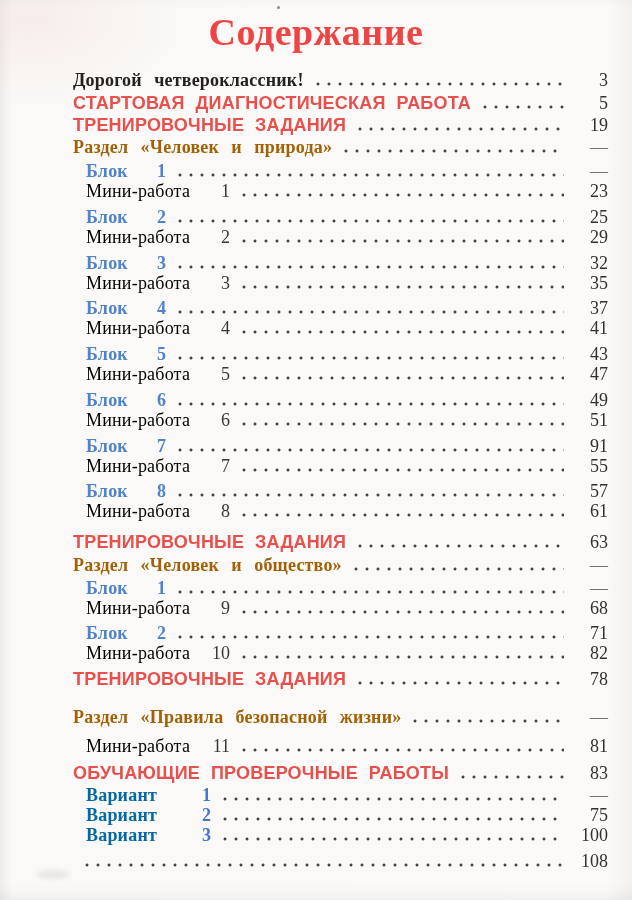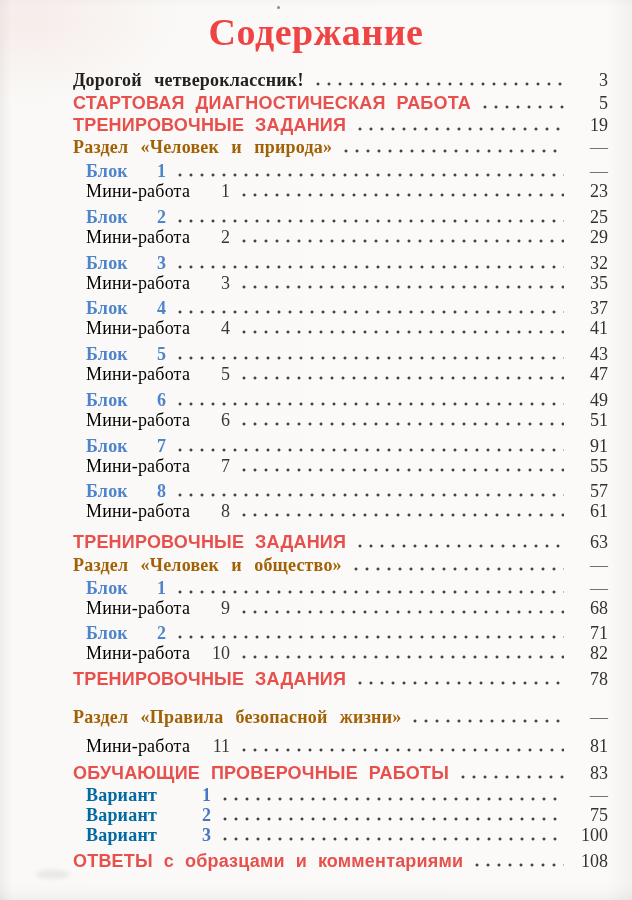--- a/index.html
+++ b/index.html
@@ -276,17 +276,16 @@
   </div>
 
   <div class="row style-variant indent-1">
     <span class="label">Вариант</span>
       <span class="num">3</span>
     <span class="leader"></span>
     <span class="pg">100</span>
   </div>
 
   <div class="row style-red indent-0" style="margin-top: 6px;">
-    <span class="label">ОТВЕТЫ с образцами и комментариями</span>
     <span class="leader"></span>
     <span class="pg">108</span>
   </div>
 </div>
 
 </body></html>

